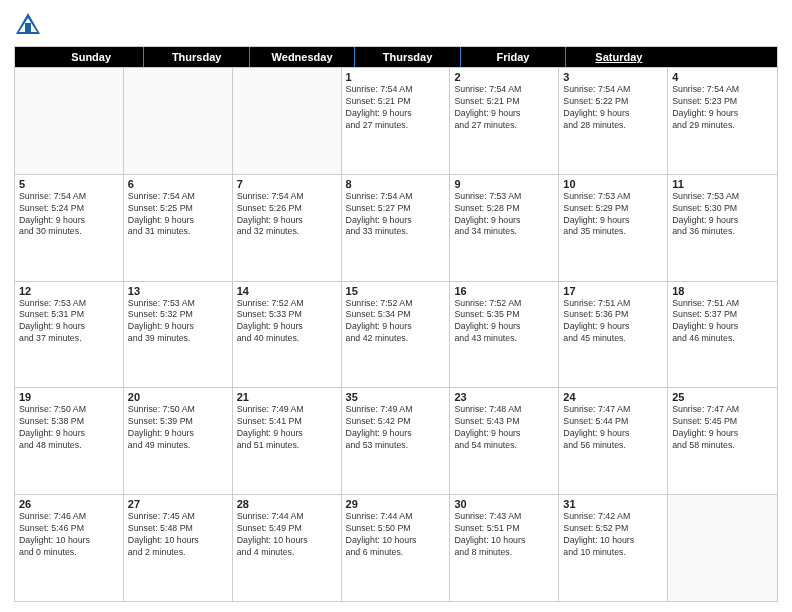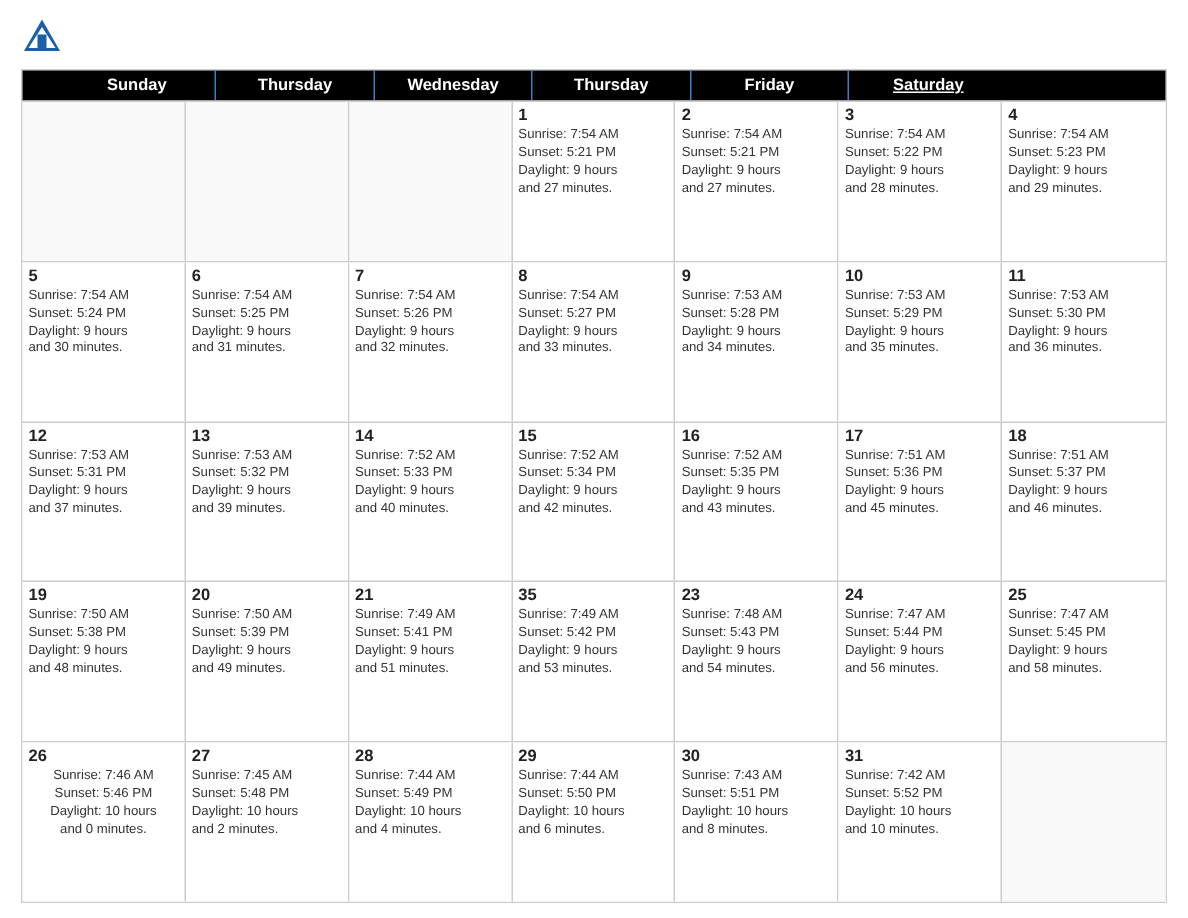--- a/index.html
+++ b/index.html
@@ -337,21 +337,21 @@
             <span class="day-num">25</span>
             <div class="day-info" style="white-space: pre-line;">Sunrise: 7:47 AM
 Sunset: 5:45 PM
 Daylight: 9 hours
 and 58 minutes.</div>
           </div>
         </div>
         <div class="cal-row">
           <div class="cal-cell">
             <span class="day-num">26</span>
-            <div class="day-info" style="white-space: pre-line; text-align: center;">Sunrise: 7:46 AM
+            <div class="day-info" style="white-space: pre-line;">Sunrise: 7:46 AM
 Sunset: 5:46 PM
 Daylight: 10 hours
 and 0 minutes.</div>
           </div>
           <div class="cal-cell">
             <span class="day-num">27</span>
             <div class="day-info" style="white-space: pre-line;">Sunrise: 7:45 AM
 Sunset: 5:48 PM
 Daylight: 10 hours
 and 2 minutes.</div>

